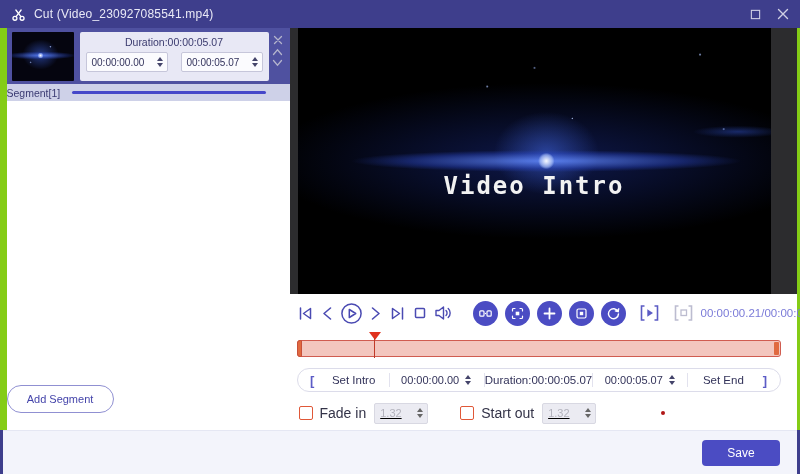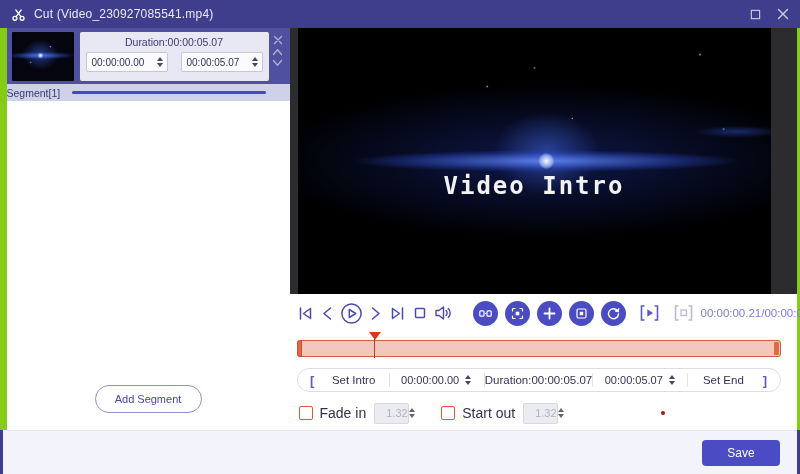--- a/index.html
+++ b/index.html
@@ -36,21 +36,21 @@
   .spin { display:flex; flex-direction:column; align-items:center; justify-content:center; gap:2px; cursor:pointer; padding:0 1px; }
   .arr { width:0; height:0; border-left:3.5px solid transparent; border-right:3.5px solid transparent; }
   .arr.up { border-bottom:4px solid #44446a; }
   .arr.down { border-top:4px solid #44446a; }
   .seg-actions { width:18px; display:flex; flex-direction:column; align-items:center; justify-content:flex-start; gap:3px; padding-top:3px; }
   .seg-actions svg { cursor:pointer; }
   .seg-footer { height:17px; background:#ced1e8; display:flex; align-items:center; }
   .seg-footer .seg-name { font-size:10.5px; color:#3a3a72; }
   .seg-footer .seg-line { flex:1; height:3px; background:#4547c9; border-radius:2px; margin:0 24px 0 12px; }
   .left-fill { flex:1 1 auto; background:#fff; }
-  .left-buttons { display:flex; justify-content:center; gap:26px; padding-bottom:17px; background:#fff; }
+  .left-buttons { display:flex; justify-content:center; gap:26px; padding-bottom:17px; background:#fff;flex-direction:column; }
   .outline-btn { width:107px; height:28px; background:#fff; border:1px solid #9090d2; border-radius:14px; color:#4444aa; font-size:11px; font-family:"Liberation Sans",sans-serif; cursor:pointer; }
 
   
   .right-panel { width:507px; display:flex; flex-direction:column; }
   .preview { height:266px; background:#2c2c2e; position:relative; flex:0 0 auto; }
   .video { position:absolute; top:0; bottom:0; left:8px; right:26px;
     background:
       radial-gradient(circle 2px at 85% 10%, rgba(170,195,255,.9), transparent 75%),
       radial-gradient(circle 2px at 90% 38%, rgba(150,180,255,.7), transparent 75%),
       radial-gradient(ellipse 60px 8px at 93% 39%, rgba(50,85,210,.45), transparent 75%),
@@ -85,21 +85,21 @@
   .set-row .bracket { color:#5c5cc6; font-weight:bold; font-size:13px; width:14px; text-align:center; }
   .set-btn { width:74px; text-align:center; cursor:pointer; }
   .sr-div { width:1px; height:14px; background:#e2e2ee; }
   .sr-input { width:100px; display:flex; align-items:center; justify-content:center; gap:5px; }
   .sr-input .val { font-size:11px; color:#33335a; }
   .sr-dur { flex:1; text-align:center; color:#33335a; }
 
   .fade-row { margin-top:9px; height:24px; display:flex; align-items:center; position:relative; padding-left:2px; }
   .checkbox { width:14px; height:14px; border:1.5px solid #e05838; border-radius:2px; background:#fff; cursor:pointer; flex:0 0 auto; }
   .fade-label { font-size:14px; color:#333348; margin:0 8px 0 7px; }
-  .fade-input { width:35px; height:21px; background:#ebebf2; border:1px solid #d8d8e2; border-radius:2px; display:flex; align-items:center; padding:0 3px 0 11px; }
+  .fade-input { width:54px; height:21px; background:#ebebf2; border:1px solid #d8d8e2; border-radius:2px; display:flex; align-items:center; padding:0 3px 0 5px;text-decoration:underline; }
   .fade-input .val { flex:1; font-size:11px; color:#b2b2bc; }
   .fade-input .arr.up { border-bottom-color:#666; }
   .fade-input .arr.down { border-top-color:#666; }
   .fade-gap { width:32px; }
   .red-dot { position:absolute; left:364px; top:10px; width:4px; height:4px; border-radius:50%; background:#b01616; }
 
   
   .footer { height:44px; background:#f3f4fb; border-top:1px solid #e5e7f3; display:flex; align-items:center; justify-content:flex-end; gap:11px; padding-right:17px; flex:0 0 auto; margin:0 3px 0 3px; }
   .solid-btn { width:78px; height:26px; background:#4b4cc3; border:none; border-radius:4px; color:#fff; font-size:12px; font-family:"Liberation Sans",sans-serif; cursor:pointer; }
   .bottom-edge { height:6px; background:#32326e; flex:0 0 auto; }

